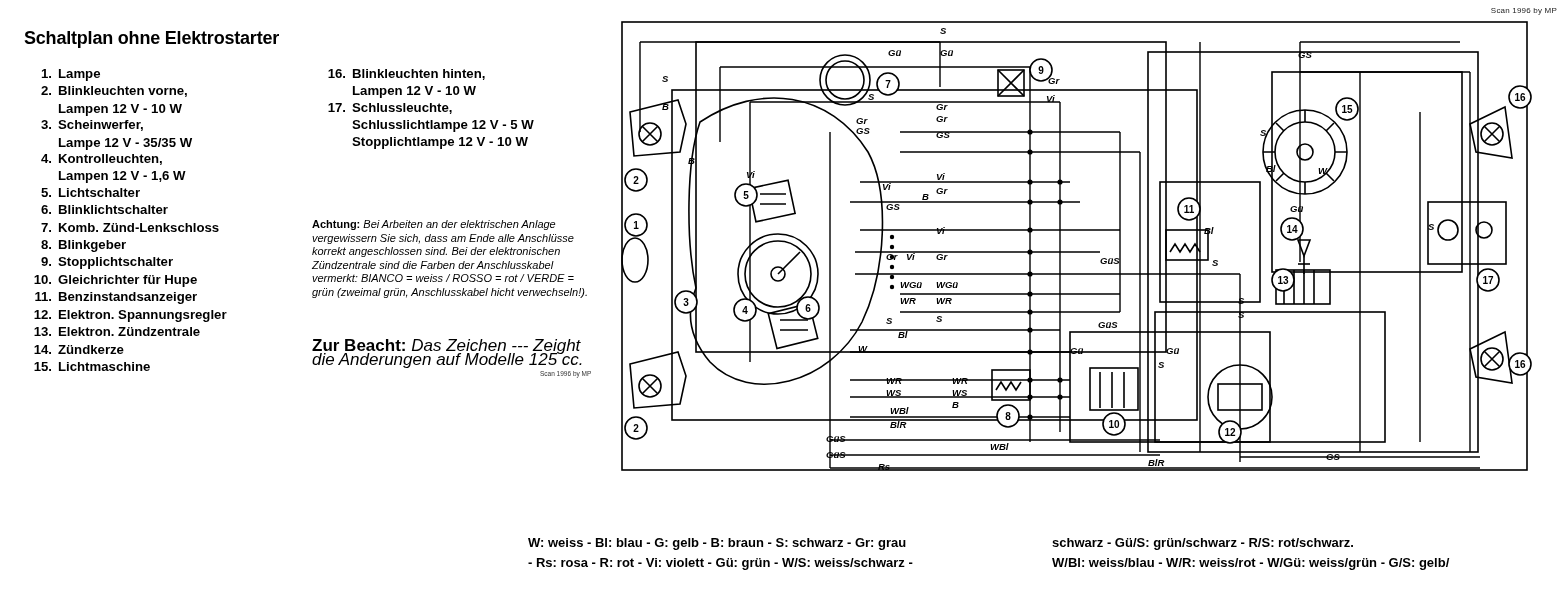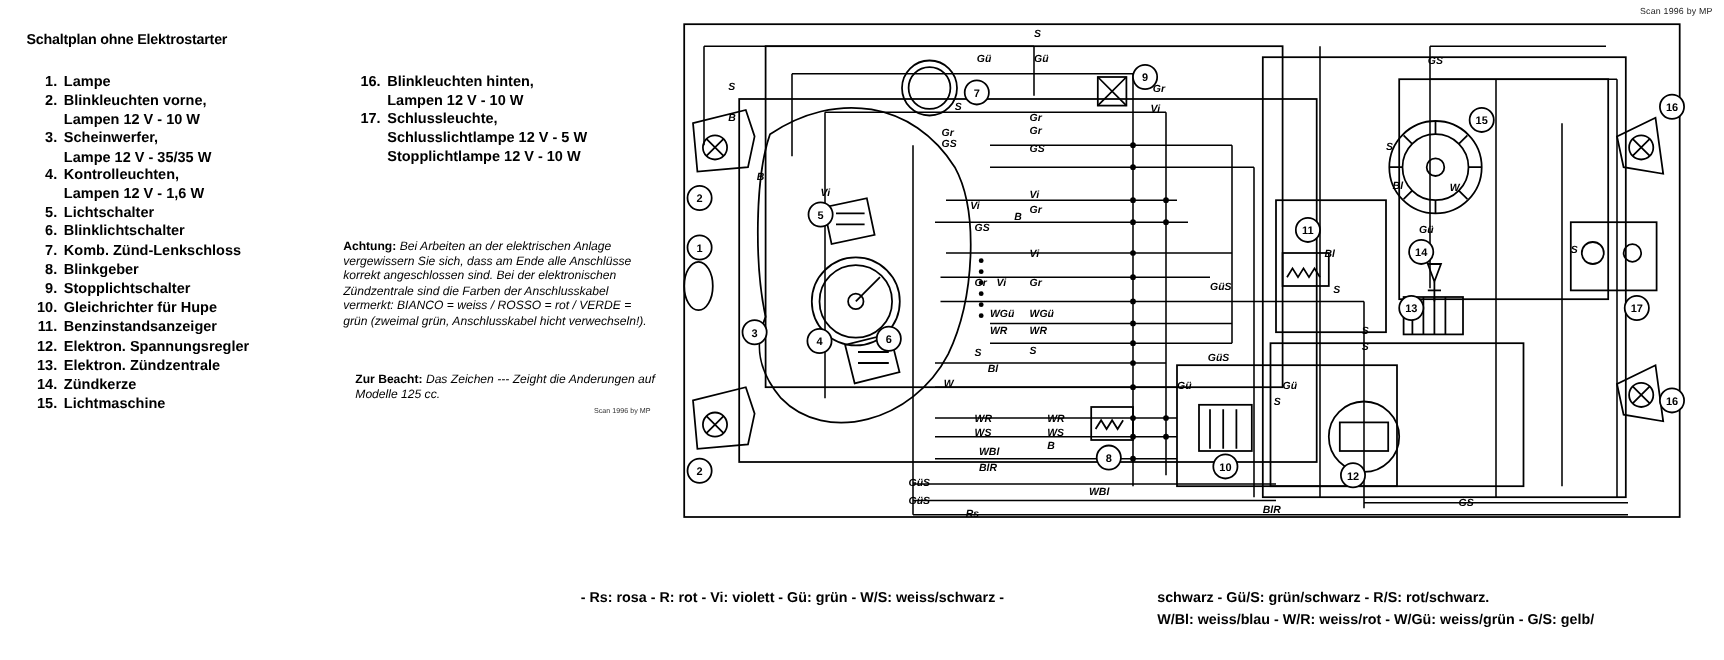--- a/index.html
+++ b/index.html
@@ -1,30 +1,30 @@
 <!DOCTYPE html>
 <html><head>
 <meta charset="utf-8">
 <style>
   html,body{margin:0;padding:0;background:#fff;}
   body{width:1567px;height:600px;position:relative;overflow:hidden;
        font-family:"Liberation Sans", sans-serif;color:#000;}
   .abs{position:absolute;}
   #scan-credit{top:6px;right:10px;font-size:8px;color:#222;letter-spacing:.2px;}
-  #title{top:28px;left:24px;font-size:13px;font-weight:bold;letter-spacing:-.2px;}
+  #title{top:28px;left:24px;font-size:18px;font-weight:bold;letter-spacing:-.2px;}
   .legend-col{font-size:13.2px;line-height:16.4px;}
   .legend-row{display:flex;margin-bottom:1px;}
   .legend-num{width:26px;text-align:right;padding-right:6px;flex:none;font-weight:bold;}
   .legend-txt{font-weight:bold;}
   .legend-sub{padding-left:32px;font-weight:bold;font-size:13.2px;line-height:16.4px;}
   #legend-left{top:66px;left:26px;width:250px;}
   #legend-right{top:66px;left:320px;width:260px;}
   #note-achtung{top:218px;left:312px;width:278px;font-size:11px;line-height:13.6px;font-style:italic;}
   #note-achtung b{font-style:normal;}
-  #note-beacht{top:339px;left:323px;width:278px;font-size:11px;line-height:13.6px;font-style:italic;}
+  #note-beacht{top:339px;left:312px;width:278px;font-size:17px;line-height:13.6px;font-style:italic;}
   #note-beacht b{font-style:normal;}
   #scan-small{top:370px;left:540px;font-size:6.5px;color:#333;}
   #legend-bottom{top:533px;left:0;width:1567px;font-size:13px;line-height:20px;}
   #lb-left{position:absolute;left:528px;top:0;width:500px;font-weight:bold;}
   #lb-right{position:absolute;left:1052px;top:0;width:500px;font-weight:bold;}
   #diagram{top:12px;left:600px;width:960px;height:500px;}
   svg{display:block;}
   .wl{font:italic bold 9.5px "Liberation Sans",sans-serif;}
   .num{font:bold 10px "Liberation Sans",sans-serif;}
 </style>
@@ -120,20 +120,21 @@
 </div>
 
 <div class="abs" id="note-beacht">
   <b>Zur Beacht:</b><span> Das Zeichen --- Zeight die Anderungen auf Modelle 125 cc.</span>
 </div>
 
 <div class="abs" id="scan-small">Scan 1996 by MP</div>
 
 <div class="abs" id="legend-bottom">
   <div id="lb-left">
+    <div>W: weiss - Bl: blau - G: gelb - B: braun - S: schwarz - Gr: grau</div>
     <div>- Rs: rosa - R: rot - Vi: violett - Gü: grün - W/S: weiss/schwarz -</div>
   </div>
   <div id="lb-right">
     <div>schwarz - Gü/S: grün/schwarz - R/S: rot/schwarz.</div>
     <div>W/Bl: weiss/blau - W/R: weiss/rot - W/Gü: weiss/grün - G/S: gelb/</div>
   </div>
 </div>
 
 <div class="abs" id="diagram">
 <svg width="960" height="500" viewBox="0 0 960 500">

